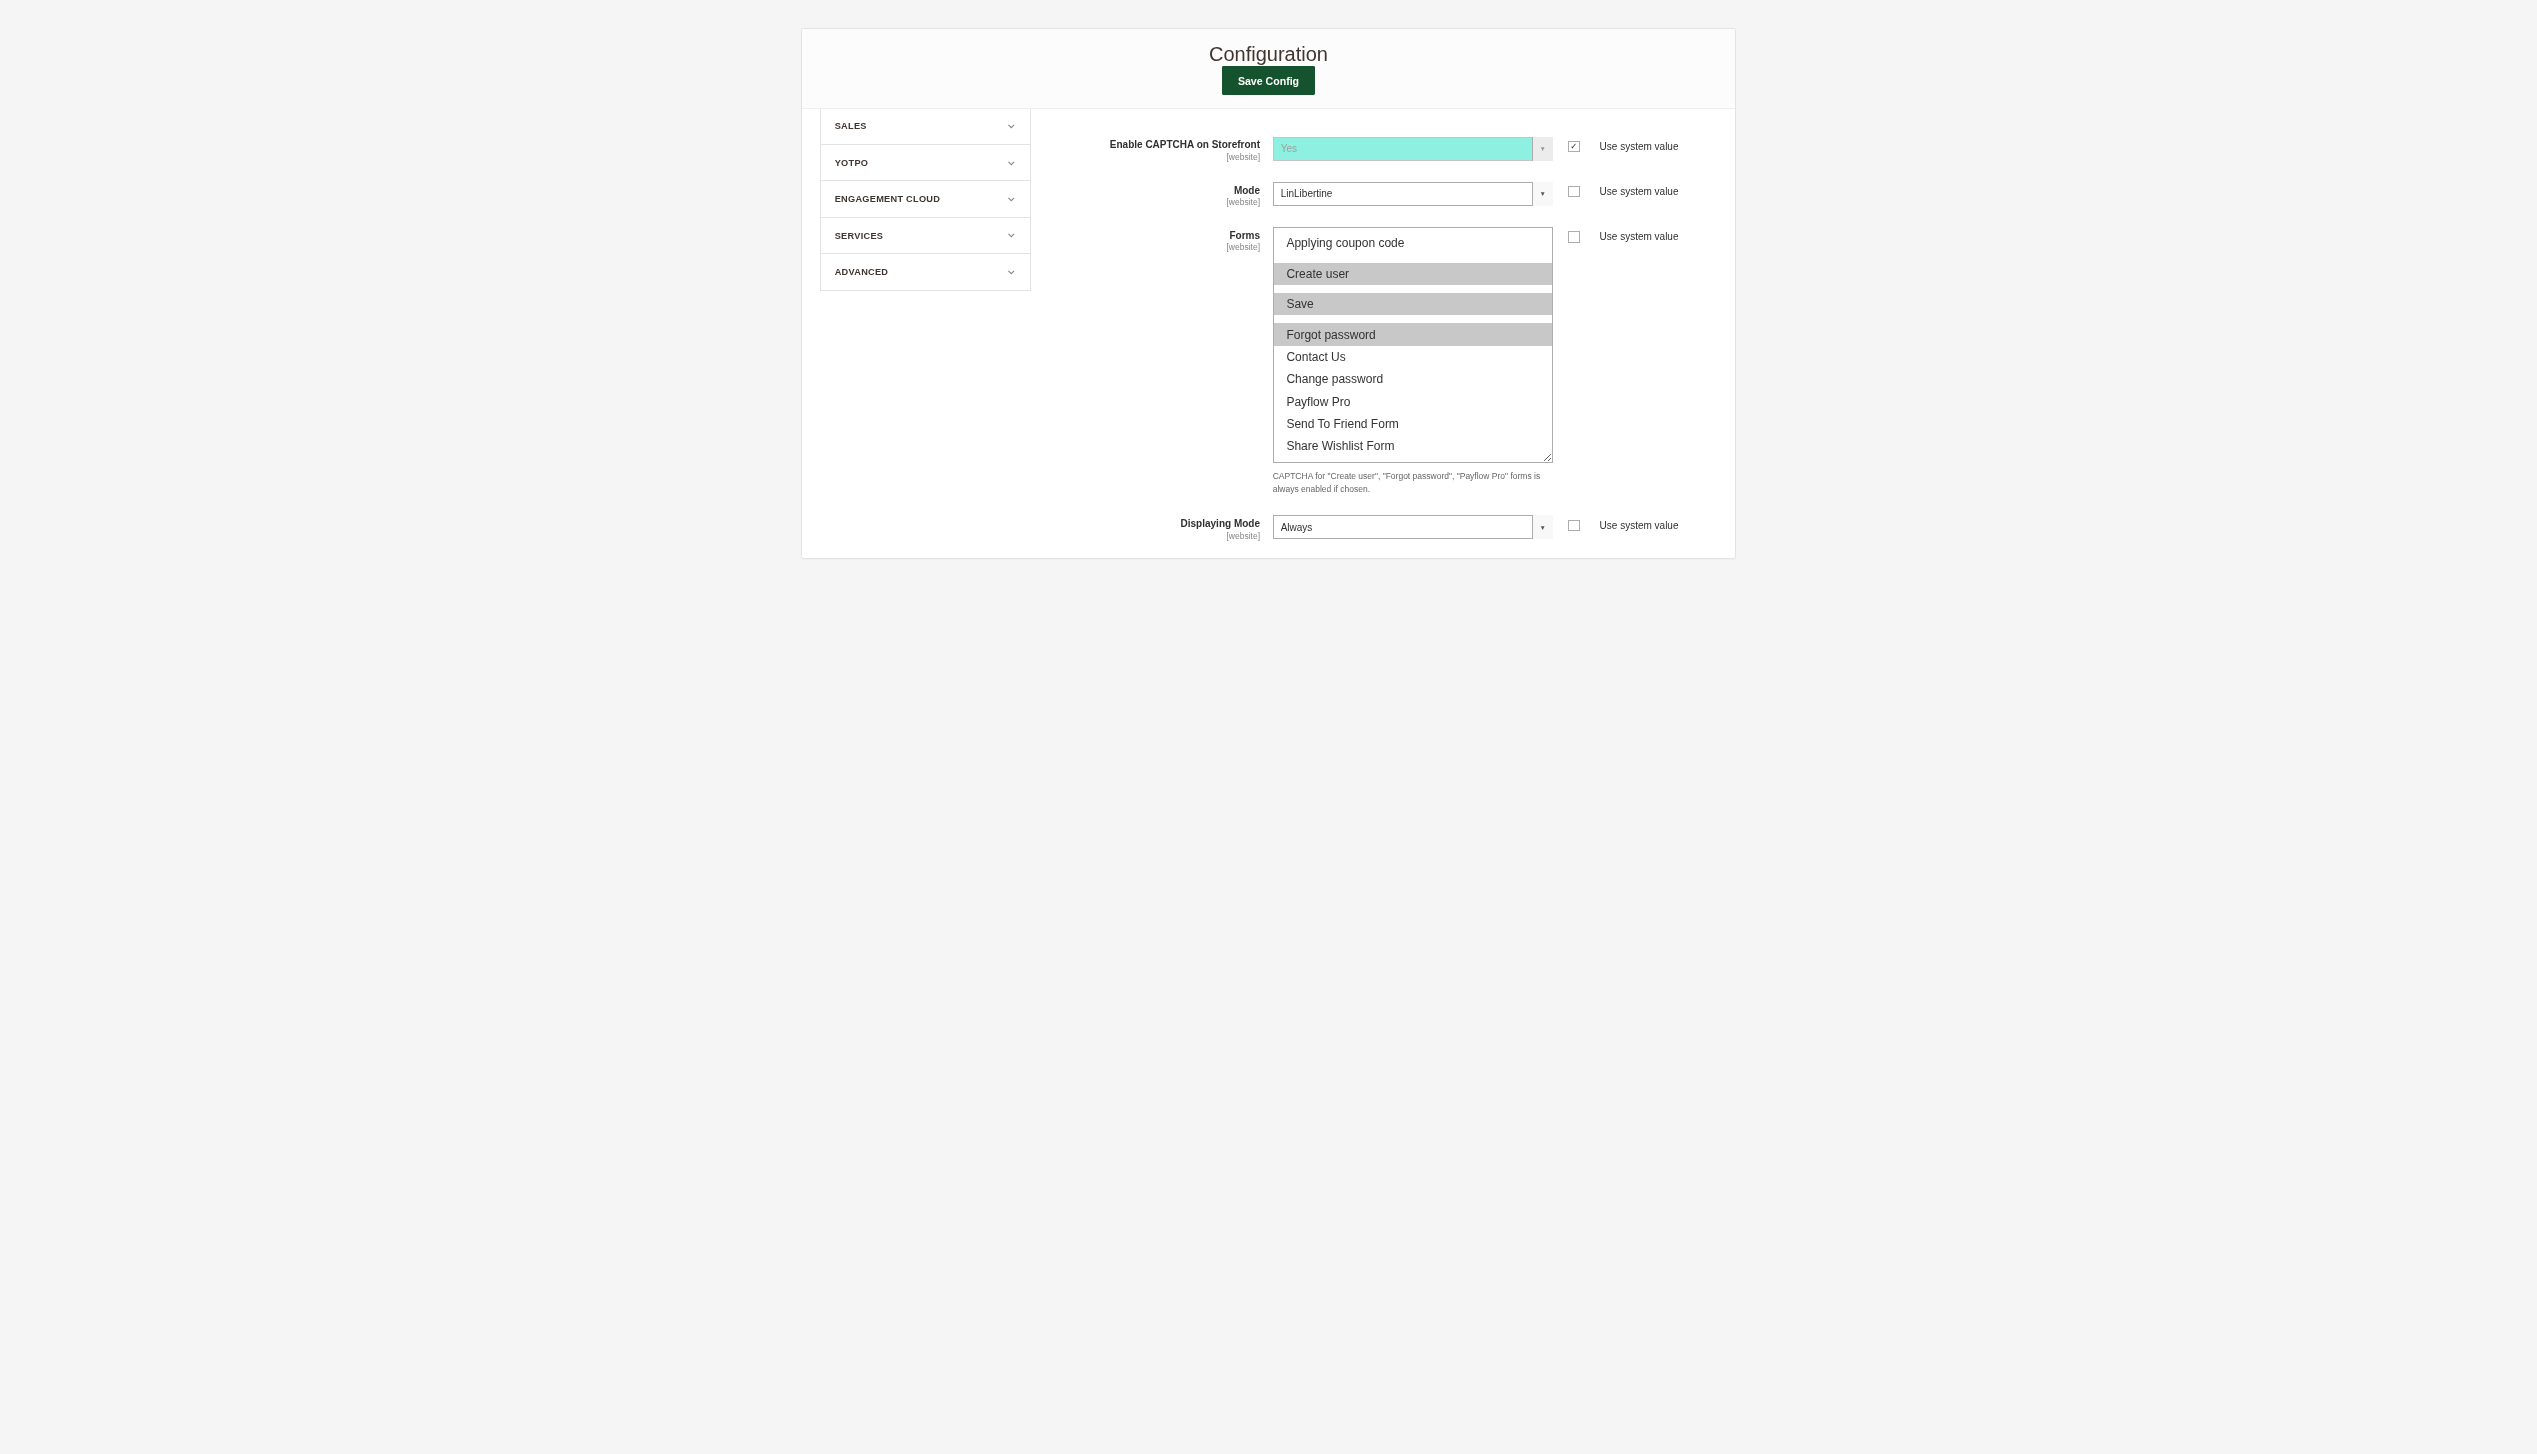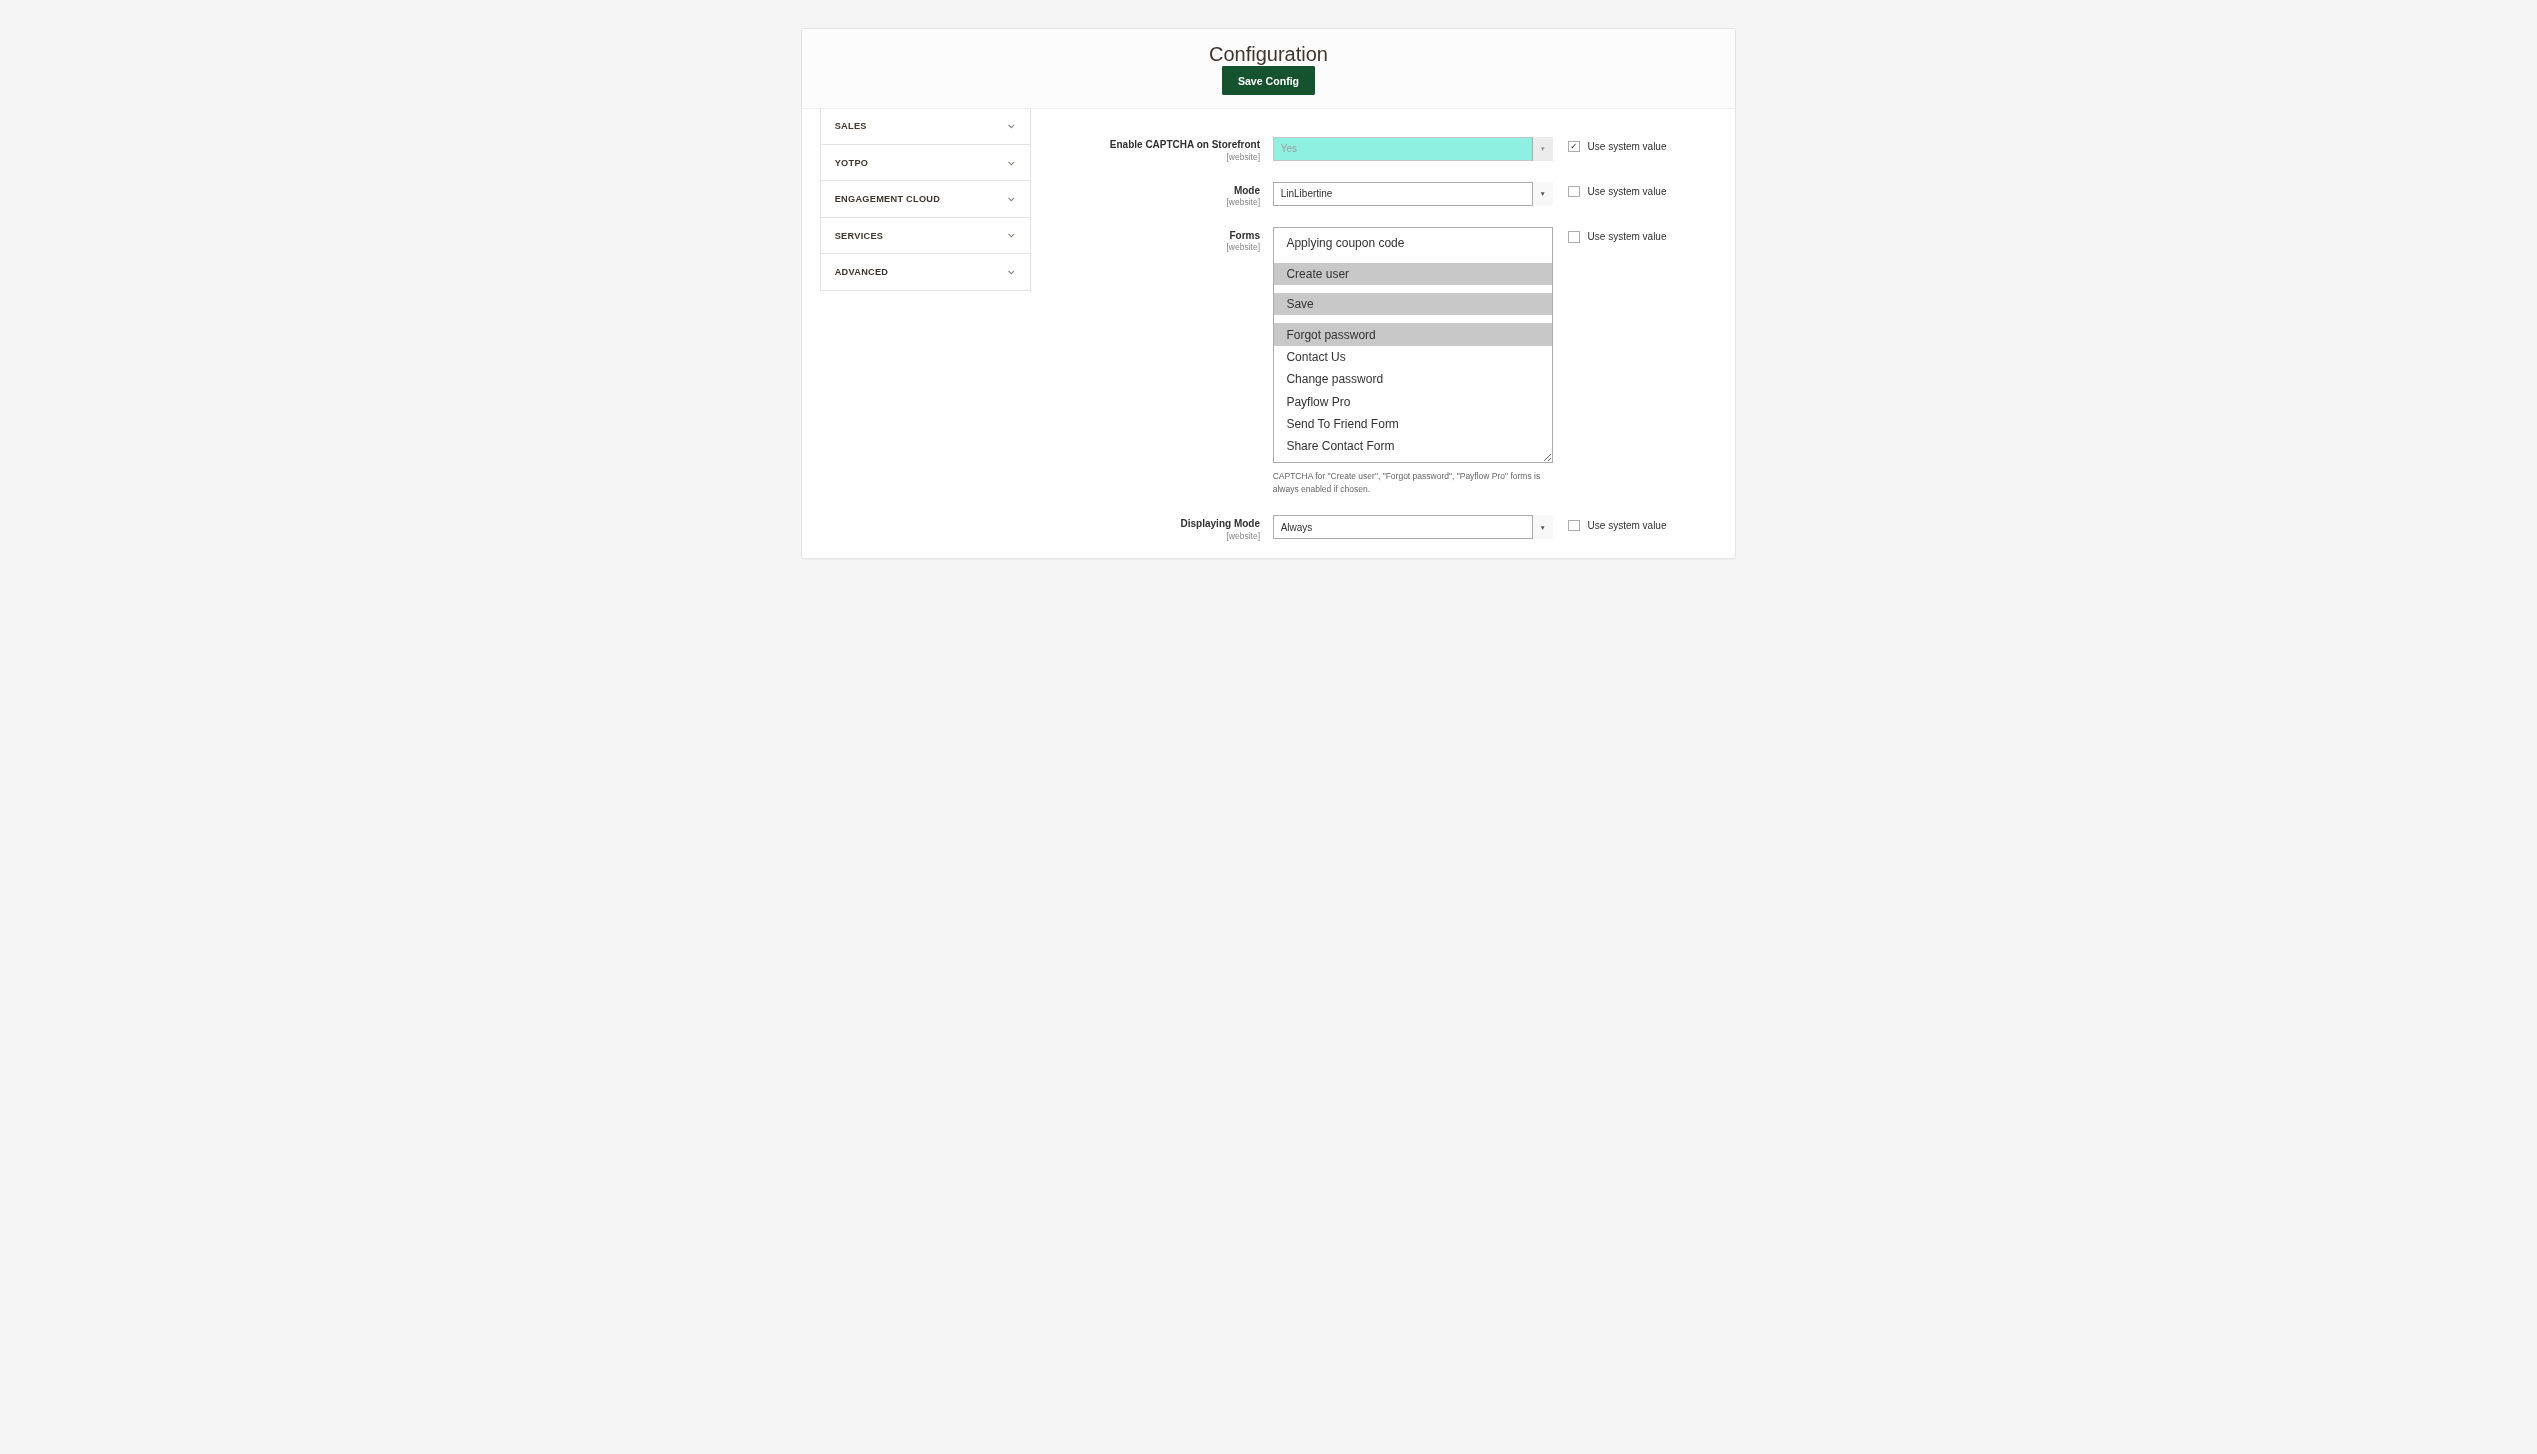--- a/index.html
+++ b/index.html
@@ -169,21 +169,21 @@
   .note {
     font-size: 8.5px;
     color: #666;
     margin-top: 7px;
     line-height: 1.5;
   }
   .system-col {
     padding-left: 15.6px;
     display: flex;
     align-items: flex-start;
-    gap: 8px;
+    gap: 20px;
     padding-top: 4.2px;
   }
   .chk {
     width: 11.3px;
     height: 11.3px;
     border: 0.7px solid #adadad;
     background: #fff;
     display: inline-flex;
     align-items: center;
     justify-content: center;
@@ -305,21 +305,21 @@
         <div class="control-col">
           <div class="multi-select" id="forms-multi">
               <div class="multi-option">Applying coupon code</div>
               <div class="multi-option selected">Create user</div>
               <div class="multi-option selected">Save</div>
               <div class="multi-option selected">Forgot password</div>
               <div class="multi-option">Contact Us</div>
               <div class="multi-option">Change password</div>
               <div class="multi-option">Payflow Pro</div>
               <div class="multi-option">Send To Friend Form</div>
-              <div class="multi-option">Share Contact Form</div>
+              <div class="multi-option">Share Wishlist Form</div>
             </div>
           <div class="note">CAPTCHA for "Create user", "Forgot password", "Payflow Pro" forms is always enabled if chosen.</div>
         </div>
         <div class="system-col">
           <span class="chk"></span>
           <label>Use system value</label>
         </div>
       </div>
 
       <div class="form-row" style="margin-bottom:0;">

